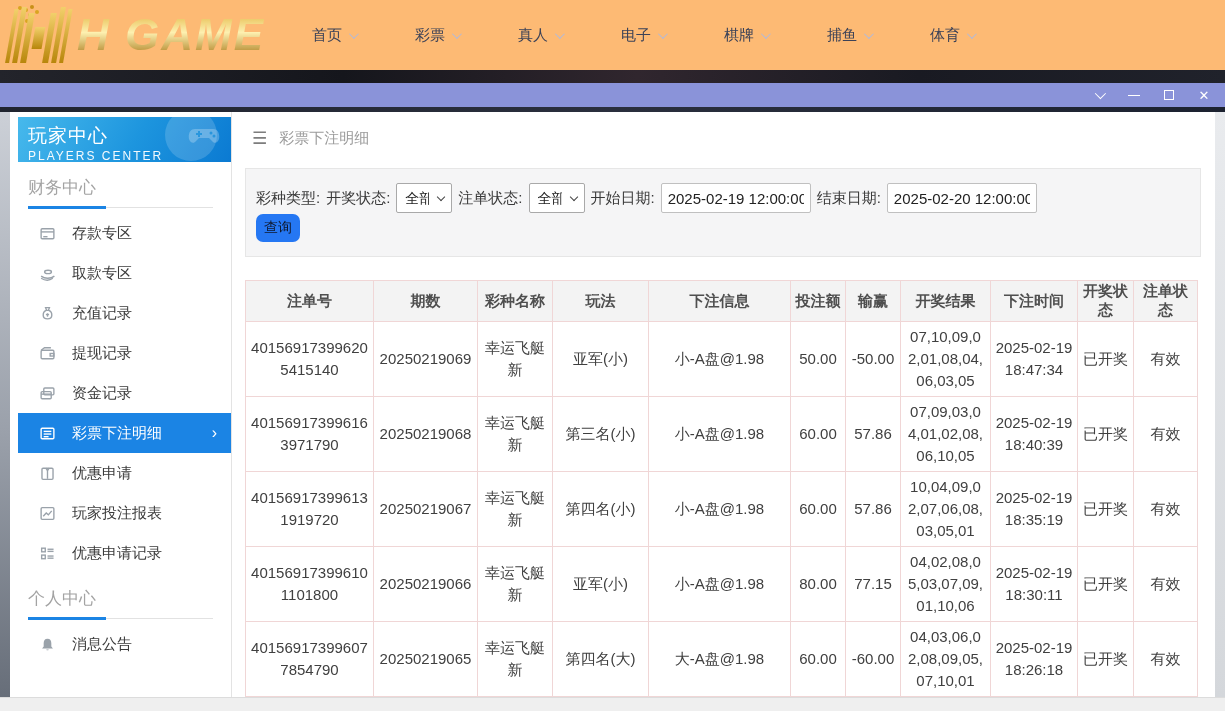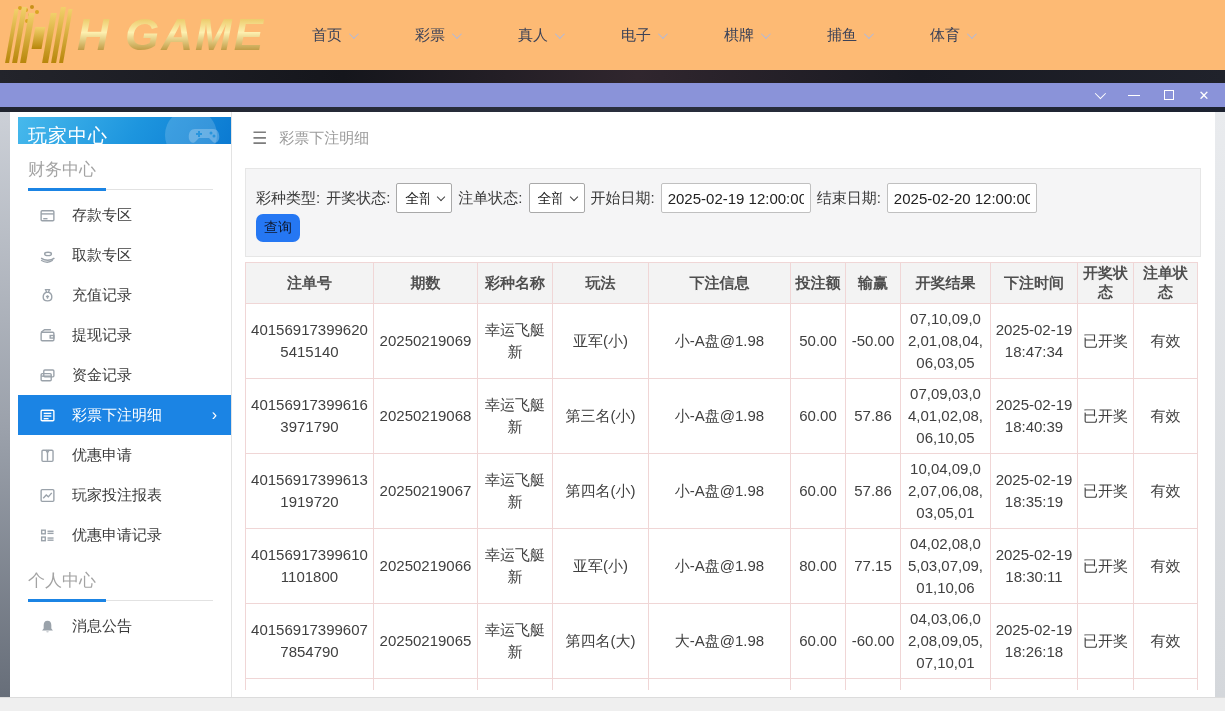--- a/index.html
+++ b/index.html
@@ -41,21 +41,21 @@
   .strip-b { height:5px; background:linear-gradient(90deg,#20242f,#2a2f3d 50%,#1c2230); }
 
   
   .window { display:flex; height:585px; }
   .gutter-l { width:10px; background:linear-gradient(180deg,#ccd0d7,#9aa0aa 55%,#676e79); }
   .gutter-r { width:10px; background:linear-gradient(180deg,#e9ebee,#d4d7db); }
   .bottom-strip { height:14px; background:#efefef; border-top:1px solid #dcdcdc; }
 
   
   .sidebar { width:222px; background:#fff; border-right:1px solid #e3e3e3; overflow:hidden; }
-  .side-banner { margin:5px 0 0 8px; height:27px; position:relative; overflow:hidden;
+  .side-banner { margin:5px 0 0 8px; height:45px; position:relative; overflow:hidden;
     background:linear-gradient(120deg,#47b9ec 0%,#1d95de 55%,#0b7ad2 100%); color:#fff; padding:6px 0 0 10px; }
   .side-banner .t1 { font-size:19px; letter-spacing:1px; }
   .side-banner .t2 { font-size:12px; letter-spacing:2px; opacity:.95; }
   .banner-circle { position:absolute; right:14px; top:-8px; width:52px; height:52px; border-radius:50%;
     background:rgba(255,255,255,.16); }
   .banner-pad { position:absolute; right:10px; top:8px; opacity:.55; }
   .section-label { margin:14px 0 0 18px; font-size:17px; color:#a3a3a3; }
   .section-rule { margin:7px 18px 4px 18px; height:3px; position:relative; }
   .section-rule .blue { position:absolute; left:0; top:0; width:78px; height:3px; background:#1b84e4; }
   .section-rule .grey { position:absolute; left:78px; right:0; top:1px; height:1px; background:#e2e2e2; }
@@ -80,21 +80,21 @@
   .sel-wrap .sc { position:absolute; right:8px; top:11px; width:6px; height:6px; border-right:1.6px solid #444;
     border-bottom:1.6px solid #444; transform:rotate(45deg); pointer-events:none; }
   .sel-lottery select { width:122px; }
   .sel-small select { width:56px; }
   .date-input { width:150px; height:30px; border:1px solid #c0c0c0; border-radius:2px; font-size:15px;
     color:#222; padding:0 6px; background:#fff; font-family:"Liberation Sans","DejaVu Sans",sans-serif; }
   .query-btn { margin-top:1px; background:#2577f3; color:#0f172a; border:none; border-radius:7px;
     width:44px; height:28px; font-size:14px; cursor:pointer; }
 
   
-  .table-wrap { margin:5px 18px 0 13px; }
+  .table-wrap { margin:23px 18px 0 13px; }
   table { border-collapse:collapse; table-layout:fixed; width:952px; }
   th,td { border:1px solid #f0d6d6; text-align:center; font-size:15px; vertical-align:middle; }
   th { background:#f3f3f3; color:#4f4f4f; font-weight:bold; height:41px; padding:0 2px; }
   td { color:#404040; height:75px; padding:2px 3px; line-height:1.45; }
   .c0{width:128px; word-break:break-all;} .c1{width:104px;} .c2{width:75px;} .c3{width:96px;}
   .c4{width:142px;} .c5{width:55px;} .c6{width:55px;} .c7{width:90px; word-break:break-all;}
   .c8{width:87px;} .c9{width:56px;} .c10{width:64px;}
   tr.partial td { height:11px; border-bottom:none; }
 </style>
 </head>

